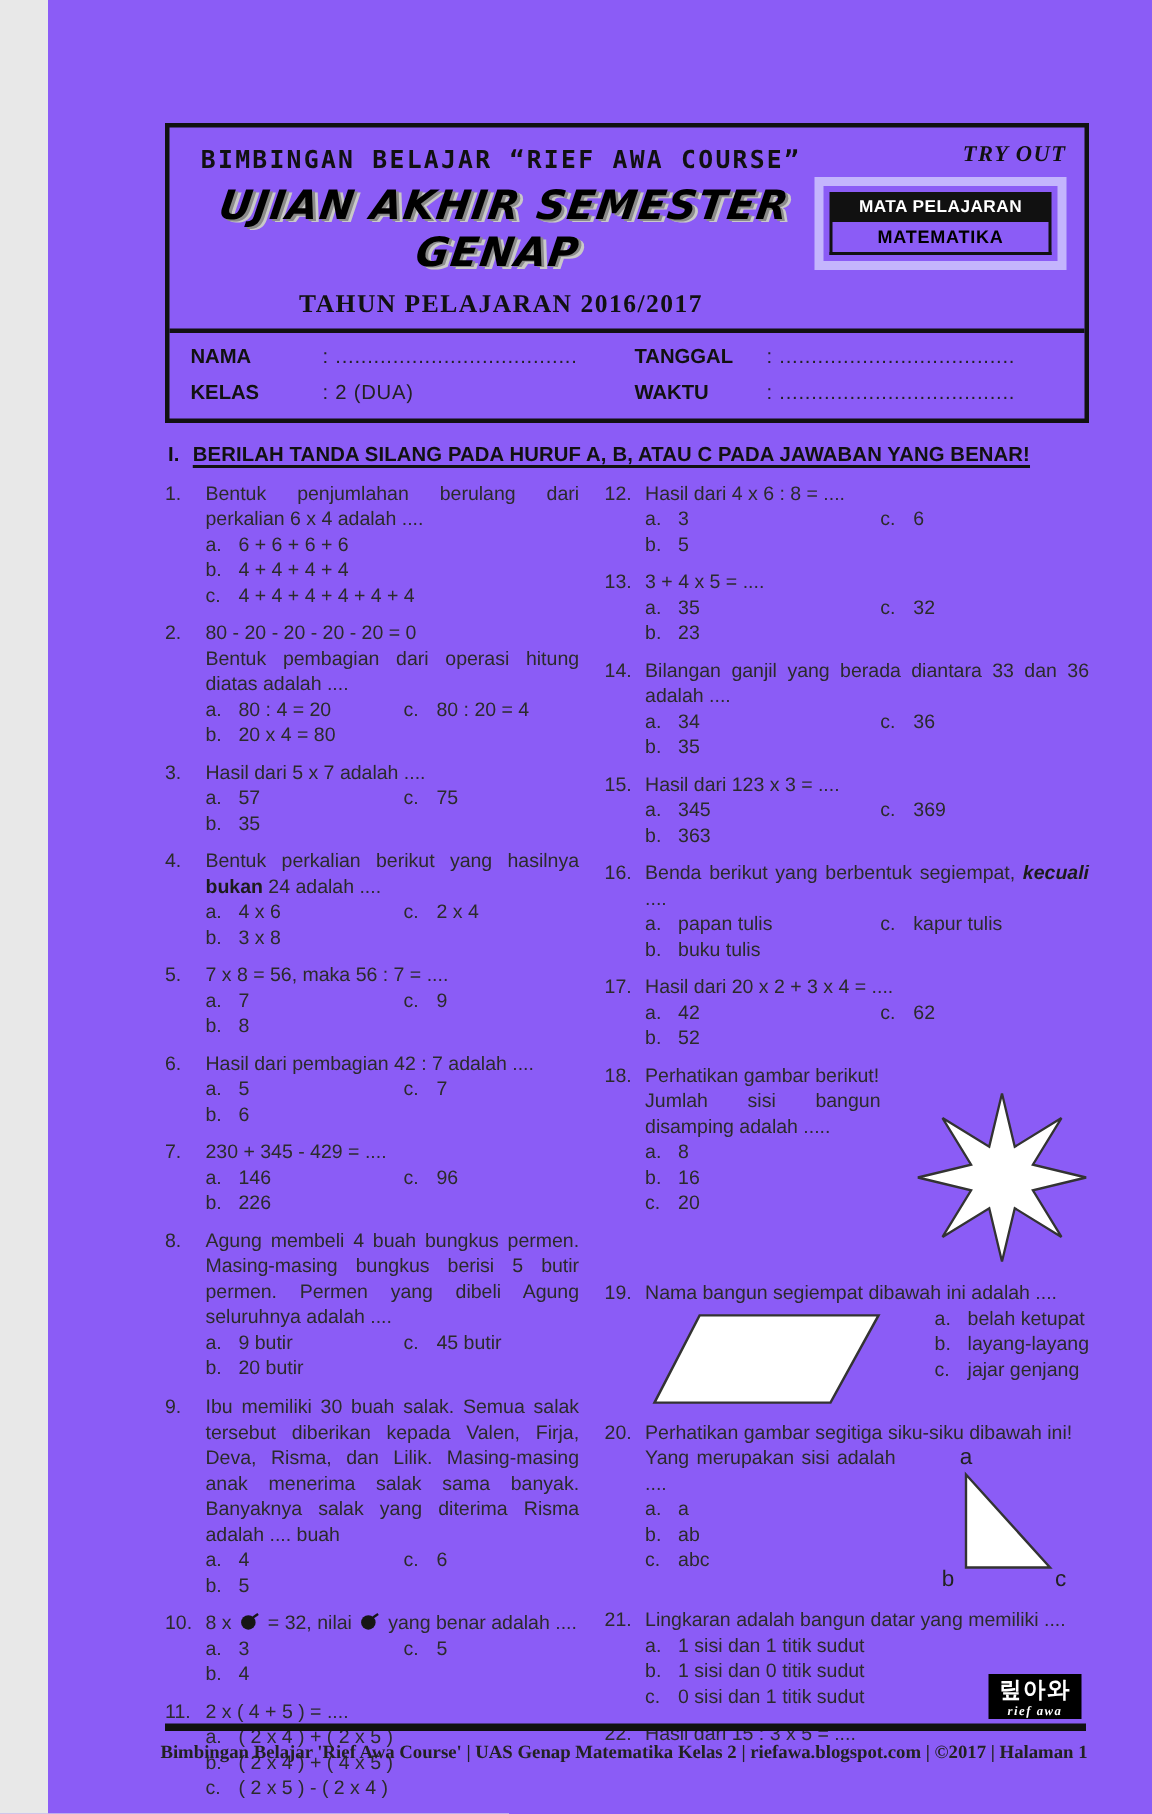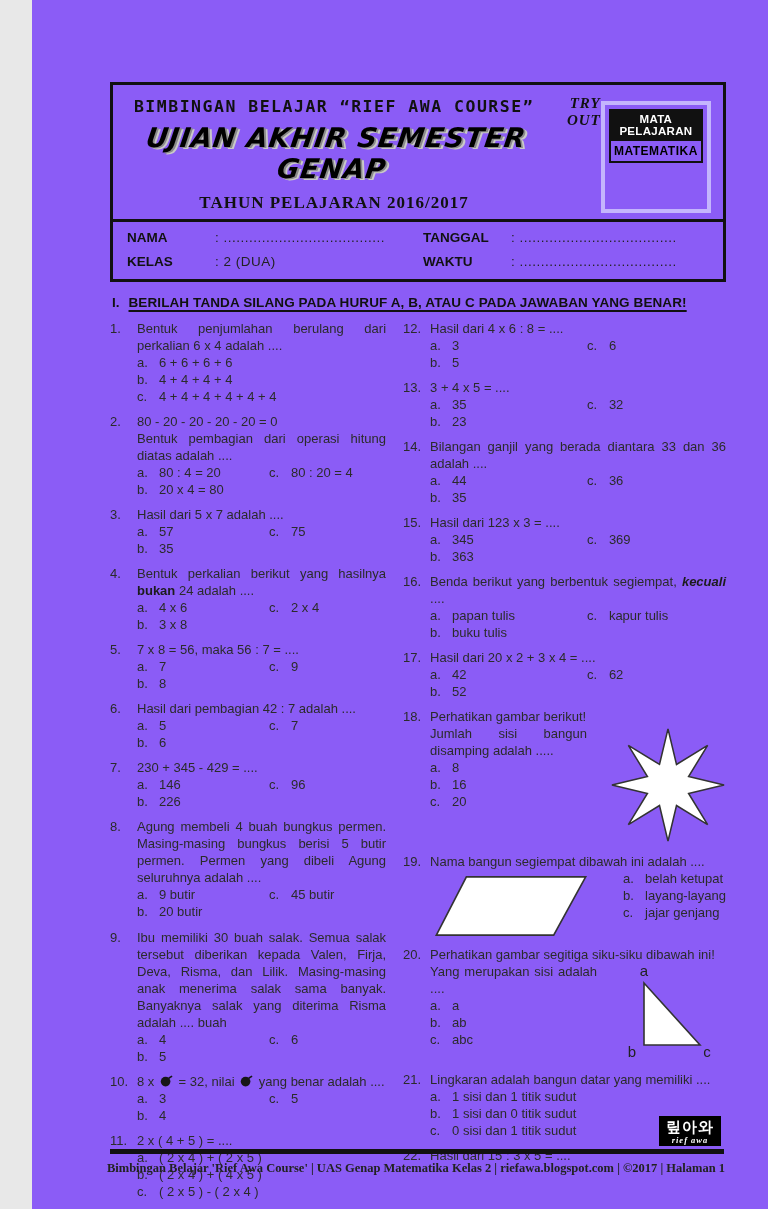--- a/index.html
+++ b/index.html
@@ -11,24 +11,24 @@
   .header-box{border:3px solid #111;}
   .header-top{display:flex;padding:10px 12px 6px 12px;}
   .header-titles{flex:1;text-align:center;padding-top:2px;}
   .course-title{font-family:"DejaVu Sans Mono",monospace;font-weight:700;font-size:16.5px;
                 letter-spacing:1.5px;color:#111;white-space:nowrap;}
   .exam-title{font-family:"DejaVu Sans",sans-serif;font-style:italic;font-weight:800;
               font-size:27px;letter-spacing:1px;color:#000;margin-top:6px;
               transform:skewX(-8deg);text-shadow:2px 1px 0 #8a8a8a,4px 2px 0 #c9c9c9;}
   .year-title{font-family:"Liberation Serif",serif;font-weight:700;font-size:17px;
               letter-spacing:1px;color:#111;margin-top:9px;}
-  .header-right{width:168px;flex-shrink:0;display:flex;flex-direction:row;align-items:stretch;}
+  .header-right{width:168px;flex-shrink:0;display:flex;flex-direction:column;align-items:stretch;}
   .tryout{font-family:"Liberation Serif",serif;font-style:italic;font-weight:700;
           font-size:15px;color:#111;text-align:right;letter-spacing:1px;}
-  .subject-box{border:4px solid #c4b5fd;margin-top:6px;padding:4px;}
+  .subject-box{border:6px solid #c4b5fd;margin-top:6px;padding:4px;}
   .subject-top{background:#111;color:#fff;font-weight:700;font-size:11.5px;
                text-align:center;padding:4px 2px;letter-spacing:.3px;}
   .subject-bottom{border:2px solid #111;border-top:none;font-weight:700;font-size:12px;
                   color:#000;text-align:center;padding:3px 2px;letter-spacing:.5px;}
   .header-divider{border-top:3px solid #111;}
   .fields{display:grid;grid-template-columns:1fr 1fr;padding:8px 14px 10px 14px;row-gap:9px;column-gap:10px;}
   .field-row{display:flex;font-size:13.5px;}
   .field-label{width:88px;font-weight:700;color:#111;flex-shrink:0;}
   .field-value{color:#222;letter-spacing:.5px;white-space:nowrap;overflow:hidden;}
 
@@ -385,21 +385,21 @@
               </div>
             </div>
           </div>
           <div class="q">
             <div class="q-num">14.</div>
             <div class="q-body">
               <div class="qtext">Bilangan ganjil yang berada diantara 33 dan 36 adalah ....</div>
               <div class="opts-grid">
                 <div class="opt">
                   <span class="opt-label">a.</span>
-                  <span class="opt-text">44</span>
+                  <span class="opt-text">34</span>
                 </div>
                 <div class="opt">
                   <span class="opt-label">c.</span>
                   <span class="opt-text">36</span>
                 </div>
                 <div class="opt">
                   <span class="opt-label">b.</span>
                   <span class="opt-text">35</span>
                 </div>
               </div>

